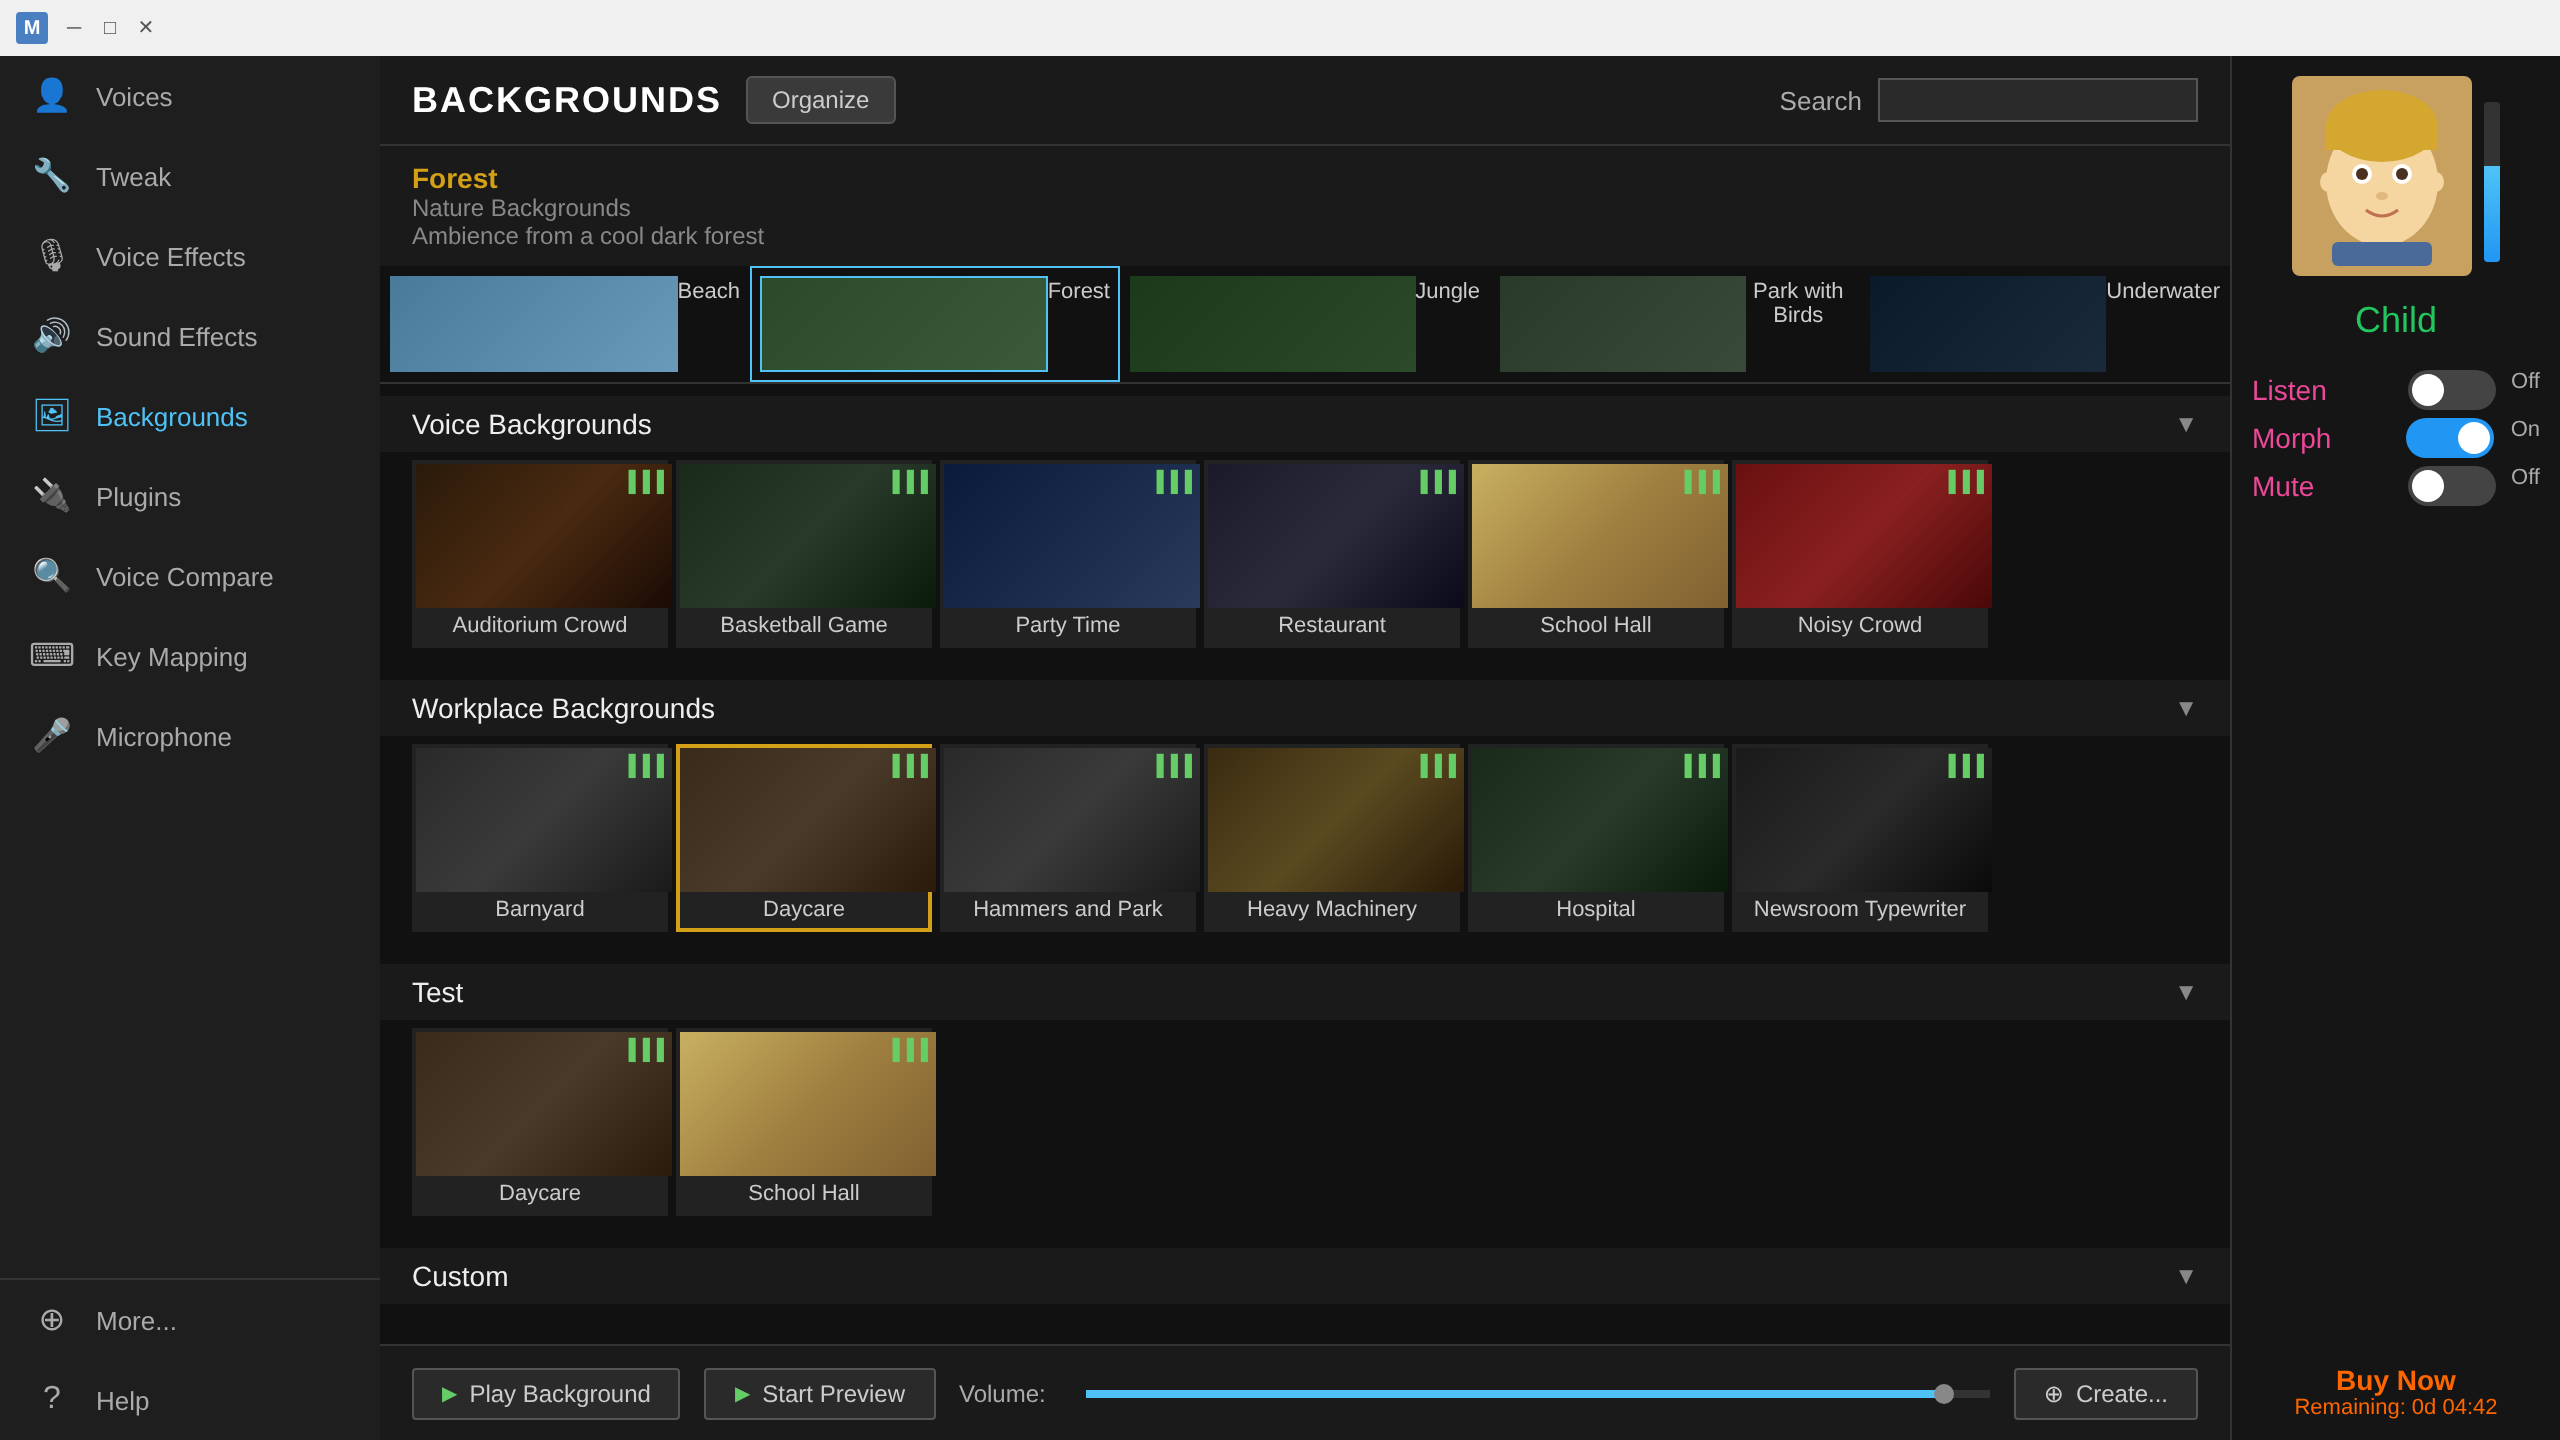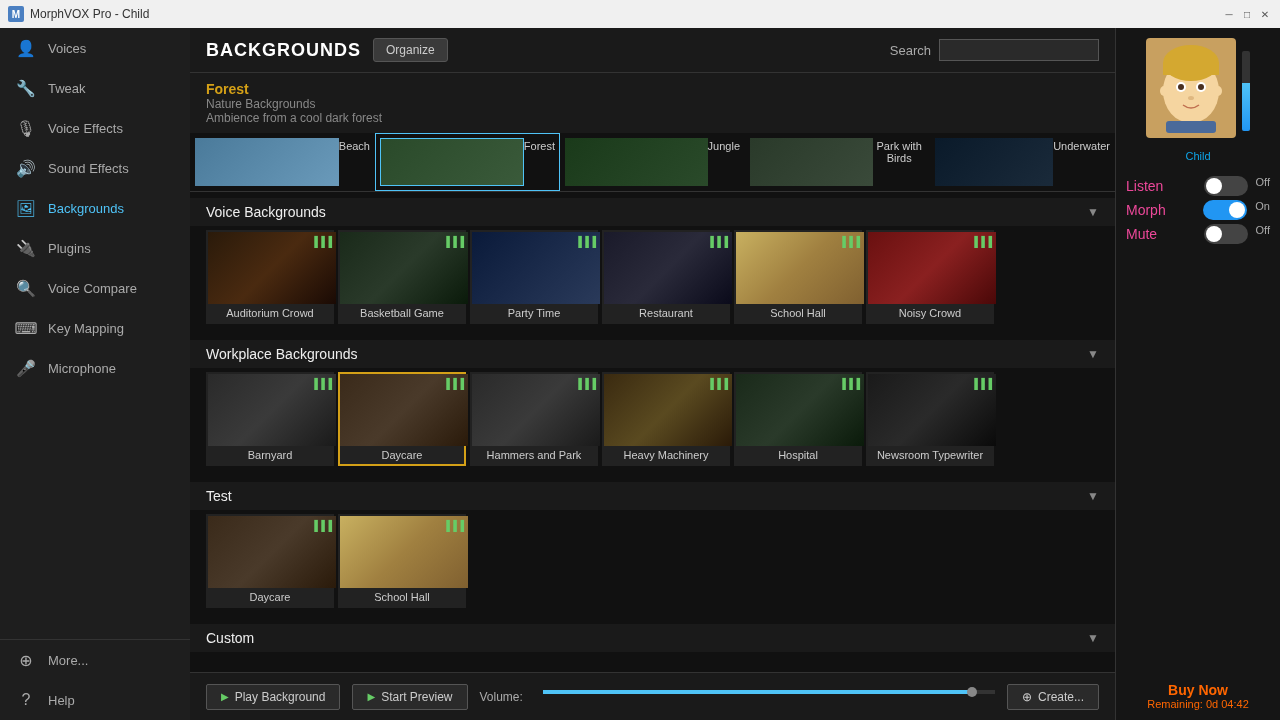--- a/index.html
+++ b/index.html
@@ -228,21 +228,21 @@
       color: #ccc;
       padding: 5px 14px;
       font-size: 12px;
       cursor: pointer;
       display: flex;
       align-items: center;
       gap: 6px;
       border-radius: 2px;
     }
     .play-btn .play-icon { color: #6c6; font-size: 10px; }
-    .volume-area { display: flex; align-items: flex-start; gap: 20px; flex: 1; }
+    .volume-area { display: flex; align-items: center; gap: 20px; flex: 1; }
     .volume-label { font-size: 12px; color: #aaa; }
     .volume-slider { flex: 1; height: 4px; background: #333; position: relative; cursor: pointer; }
     .volume-fill { height: 100%; background: #4fc3f7; width: 95%; }
     .volume-handle { width: 10px; height: 10px; background: #888; border-radius: 50%; position: absolute; right: 2px; top: -3px; }
     .create-btn {
       background: #2a2a2a;
       border: 1px solid #555;
       color: #ccc;
       padding: 5px 14px;
       font-size: 12px;
@@ -270,21 +270,21 @@
       background: #c8a060;
       border-radius: 4px;
       display: flex;
       align-items: center;
       justify-content: center;
       overflow: hidden;
       position: relative;
       margin-bottom: 6px;
     }
     
-    .avatar-name { color: #0ea5e9; font-size: 11px; }
+    .avatar-name { color: #22c55e; font-size: 18px; }
     .control-row {
       display: flex;
       align-items: center;
       justify-content: space-between;
       width: 100%;
       margin: 4px 0;
     }
     .control-label { font-size: 14px; color: #ec4899; }
     .toggle {
       width: 44px;
@@ -325,21 +325,20 @@
       align-items: center;
       gap: 6px;
       margin-bottom: 6px;
     }
   </style>
 </head>
 <body>
 
 <div class="titlebar">
   <div class="titlebar-icon">M</div>
-  <span class="titlebar-title">MorphVOX Pro - Child</span>
   <div class="titlebar-controls">
     <button class="titlebar-btn">─</button>
     <button class="titlebar-btn">□</button>
     <button class="titlebar-btn">✕</button>
   </div>
 </div>
 
 <div class="main-layout">
 
   <div class="sidebar">

